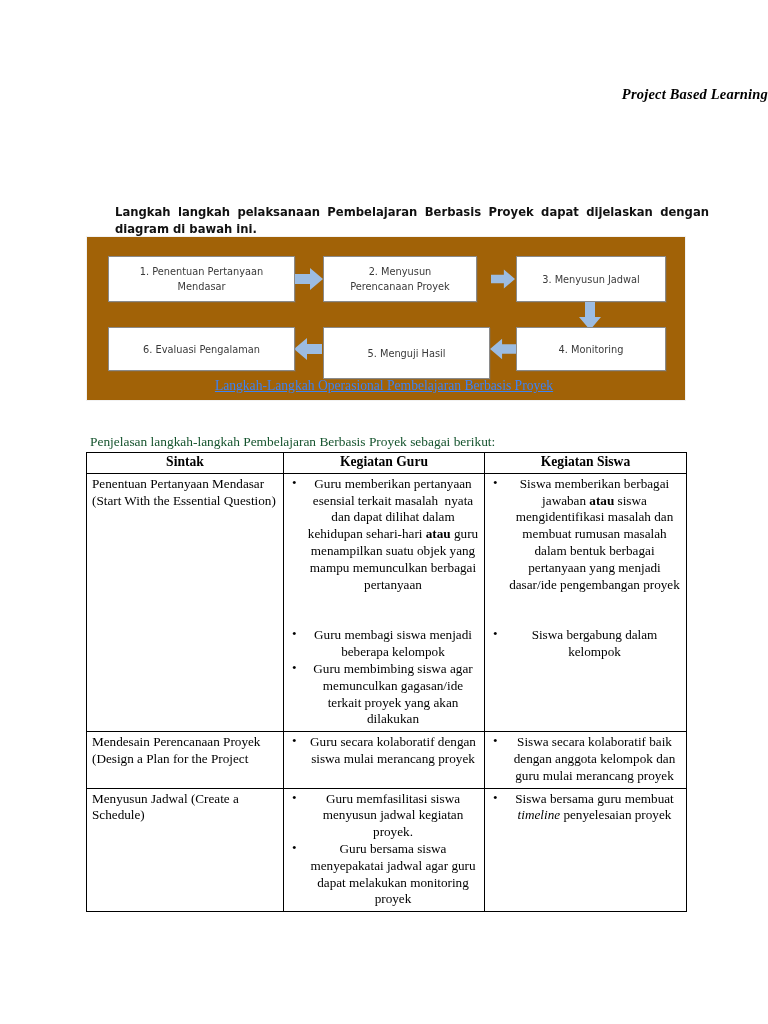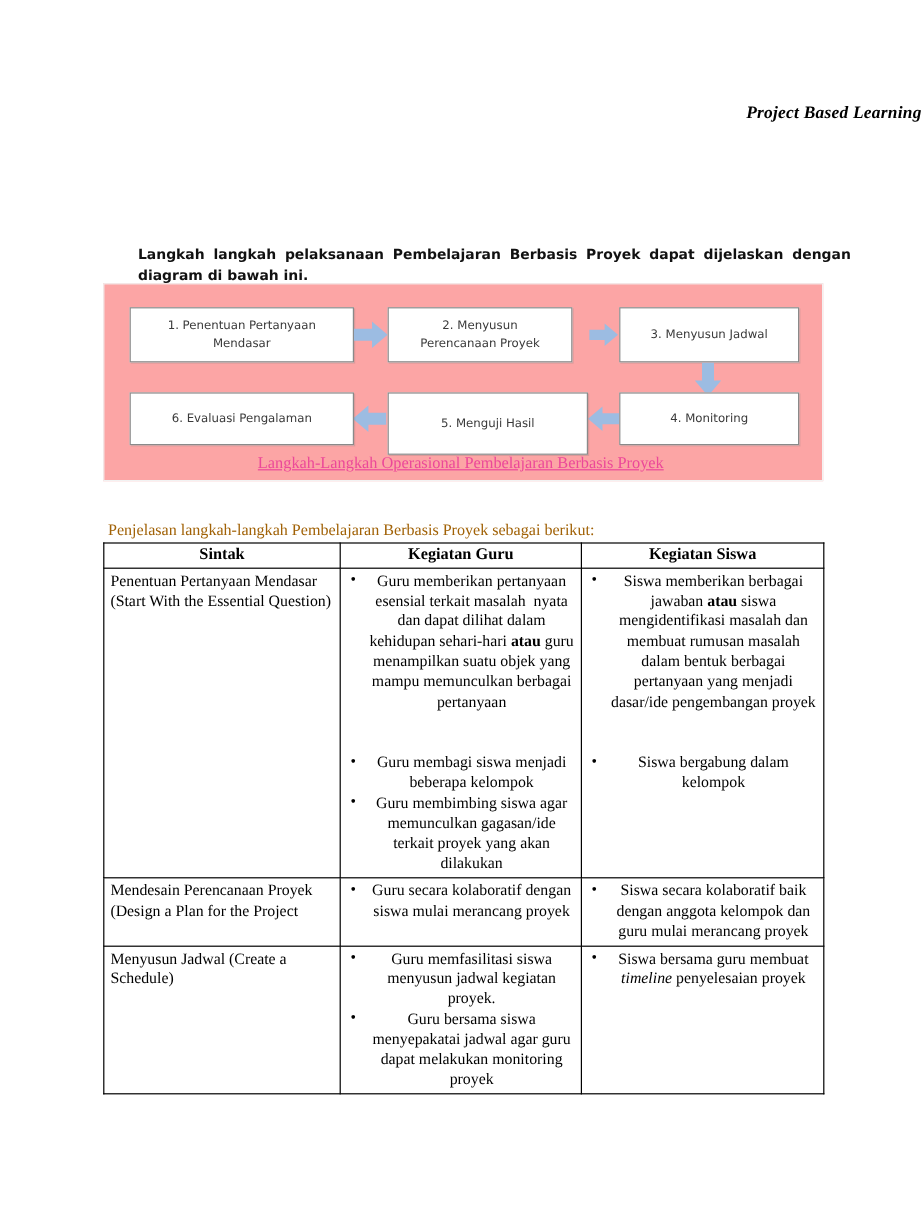--- a/index.html
+++ b/index.html
@@ -60,21 +60,21 @@
     color: #111111;
     margin-left: 25px;
   }
 
   
   .diagram-wrap {
     position: absolute;
     left: 86px; top: 236px;
     width: 600px;
     height: 165px;
-    background: #fca5a5;
+    background: #a16207;
     border: 1px solid #f2f2f2;
     box-sizing: border-box;
   }
   .flow-box {
     position: absolute;
     box-sizing: border-box;
     border: 1px solid #8a8a8a;
     background: #ffffff;
     font-family: "DejaVu Sans", "Liberation Sans", sans-serif;
     font-size: 9.8px;
@@ -95,33 +95,33 @@
   .arrow-right svg, .arrow-left svg, .arrow-down svg { display: block; }
 
   
   .diagram-caption {
     position: absolute;
     left: 0; top: 378px;
     width: 768px;
     text-align: center;
     font-family: "Liberation Serif", "DejaVu Serif", serif;
     font-size: 13.6px;
-    color: #ec4899;
+    color: #3b82f6;
     text-decoration: underline;
     cursor: pointer;
   }
 
   
   .table-intro {
     position: absolute;
     left: 90px; top: 434px;
     width: 600px;
     font-family: "Liberation Serif", "DejaVu Serif", serif;
     font-size: 13.4px;
-    color: #a16207;
+    color: #14532d;
   }
 
   
   table.sintak {
     position: absolute;
     left: 86px; top: 452px;
     width: 600px;
     border-collapse: collapse;
     table-layout: fixed;
     font-family: "Liberation Serif", "DejaVu Serif", serif;

